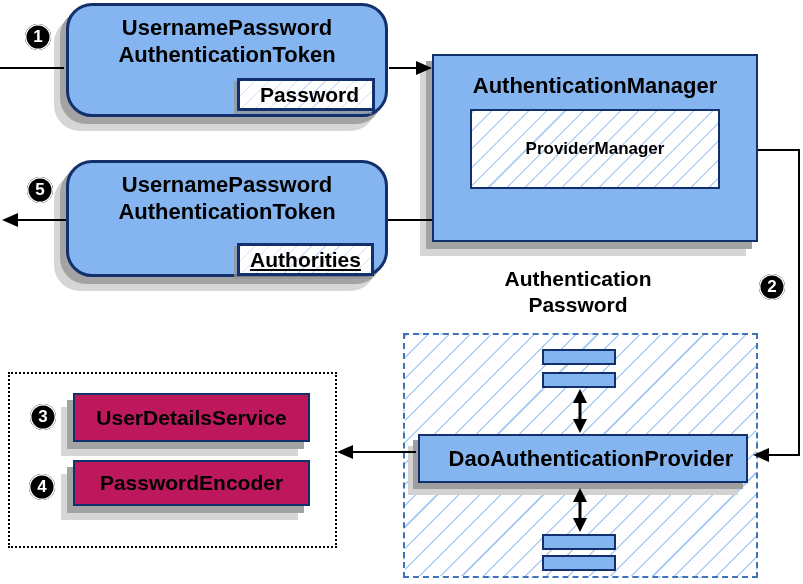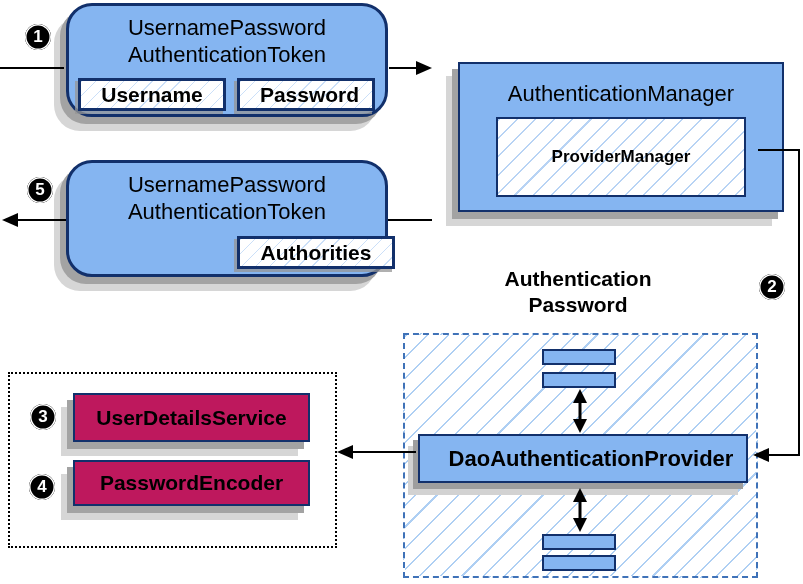--- a/index.html
+++ b/index.html
@@ -5,21 +5,21 @@
   html,body{margin:0;padding:0;background:#fff;}
   .canvas{
     position:relative;width:803px;height:584px;background:#ffffff;overflow:hidden;
     font-family:"Liberation Sans","DejaVu Sans",sans-serif;color:#000;
   }
   .wires{position:absolute;left:0;top:0;z-index:20;pointer-events:none;}
   .blue-box{background:#85b5f1;border:3px solid #12306b;box-sizing:border-box;position:absolute;}
   .rounded{border-radius:26px;}
   .shadow2{box-shadow:-6px 7px 0 #a3a3a3,-12px 14px 0 #d6d6d6;}
   .shadow1{box-shadow:-3px 3px 0 rgba(150,150,150,0.75);}
-  .box-title{text-align:center;font-weight:normal;font-size:22px;line-height:27px;margin-top:8px;}
+  .box-title{text-align:center;font-weight:bold;font-size:22px;line-height:27px;margin-top:8px;}
   .field{
     position:absolute;box-sizing:border-box;border:3px solid #12306b;
     background-color:#fff;
     background-image:repeating-linear-gradient(135deg, rgba(140,185,240,0.45) 0px, rgba(140,185,240,0.45) 1px, transparent 1px, transparent 10px);
     display:flex;align-items:center;justify-content:center;
     font-weight:bold;font-size:21px;
   }
   .hatch-inner{
     position:absolute;box-sizing:border-box;border:2px solid #12306b;
     background-color:#fff;
@@ -86,33 +86,32 @@
 
   <div class="badge" style="left:25px;top:24px;">1</div>
   <div class="badge" style="left:27px;top:177px;">5</div>
   <div class="badge" style="left:759px;top:274px;">2</div>
   <div class="badge" style="left:30px;top:404px;">3</div>
   <div class="badge" style="left:29px;top:474px;">4</div>
 
   <div class="blue-box rounded shadow2" style="left:66px;top:3px;width:322px;height:114px;z-index:4;">
     <div class="box-title">UsernamePassword</div>
     <div class="box-title" style="margin-top:0;">AuthenticationToken</div>
-    <div class="field shadow1" style="left:9px;top:72px;width:148px;height:33px;">Username</div>
     <div class="field shadow1" style="left:168px;top:72px;width:138px;height:33px;padding-left:7px;">Password</div>
   </div>
 
-  <div class="blue-box shadow2" style="left:432px;top:62px;width:326px;height:150px;border-width:2px;z-index:4;margin-left:26px;">
+  <div class="blue-box shadow2" style="left:432px;top:54px;width:326px;height:188px;border-width:2px;z-index:4;">
     <div class="box-title" style="margin-top:16px;">AuthenticationManager</div>
     <div class="hatch-inner" style="left:36px;top:53px;width:250px;height:80px;">ProviderManager</div>
   </div>
 
   <div class="blue-box rounded shadow2" style="left:66px;top:160px;width:322px;height:117px;z-index:4;">
     <div class="box-title">UsernamePassword</div>
     <div class="box-title" style="margin-top:0;">AuthenticationToken</div>
-    <div class="field shadow1" style="left:168px;top:73px;width:158px;height:33px;">Authorities</div>
+    <div class="field shadow1" style="left:168px;top:80px;width:137px;height:33px;text-decoration:underline;">Authorities</div>
   </div>
 
   <div class="group-title" style="left:463px;top:266px;width:230px;">
     <div>Authentication</div>
     <div>Password</div>
   </div>
 
   <div class="dashed-group" style="left:403px;top:333px;width:355px;height:245px;">
     <div class="mini-rect" style="left:137px;top:14px;"></div>
     <div class="mini-rect" style="left:137px;top:37px;"></div>

